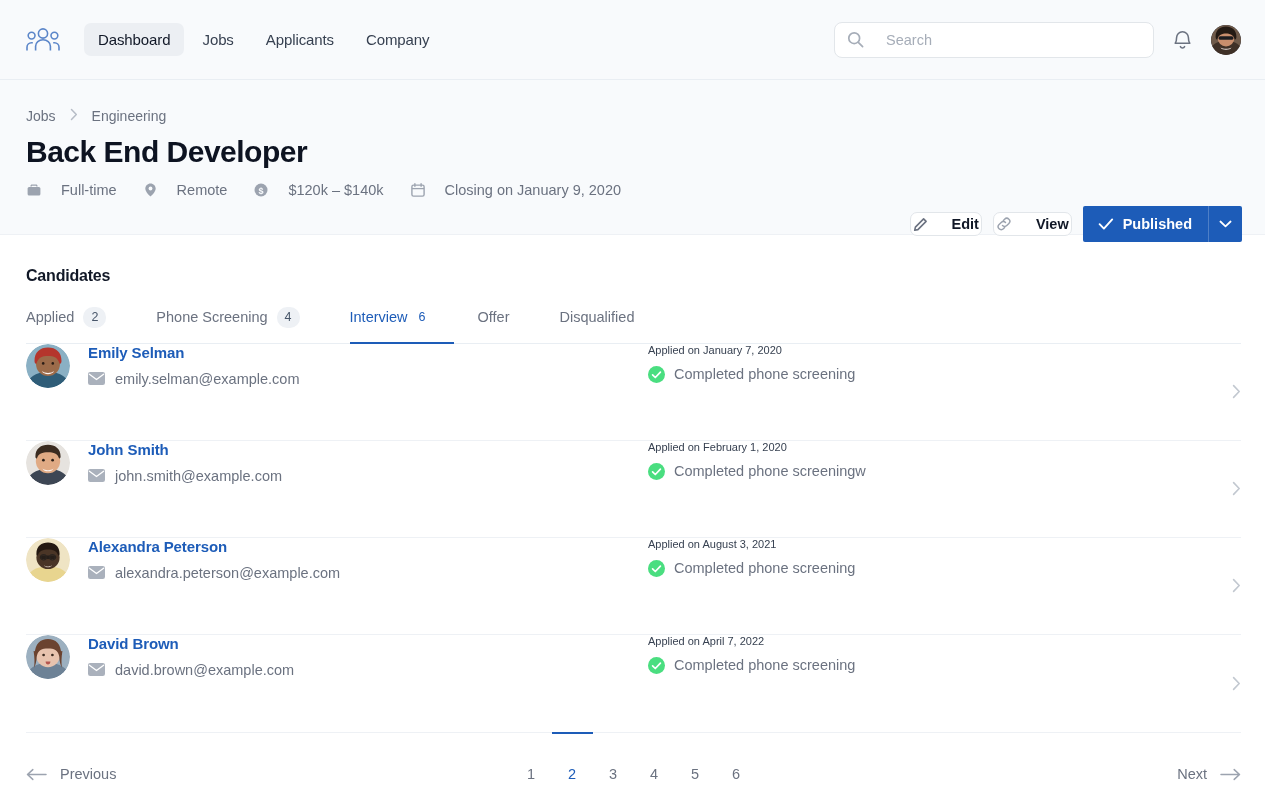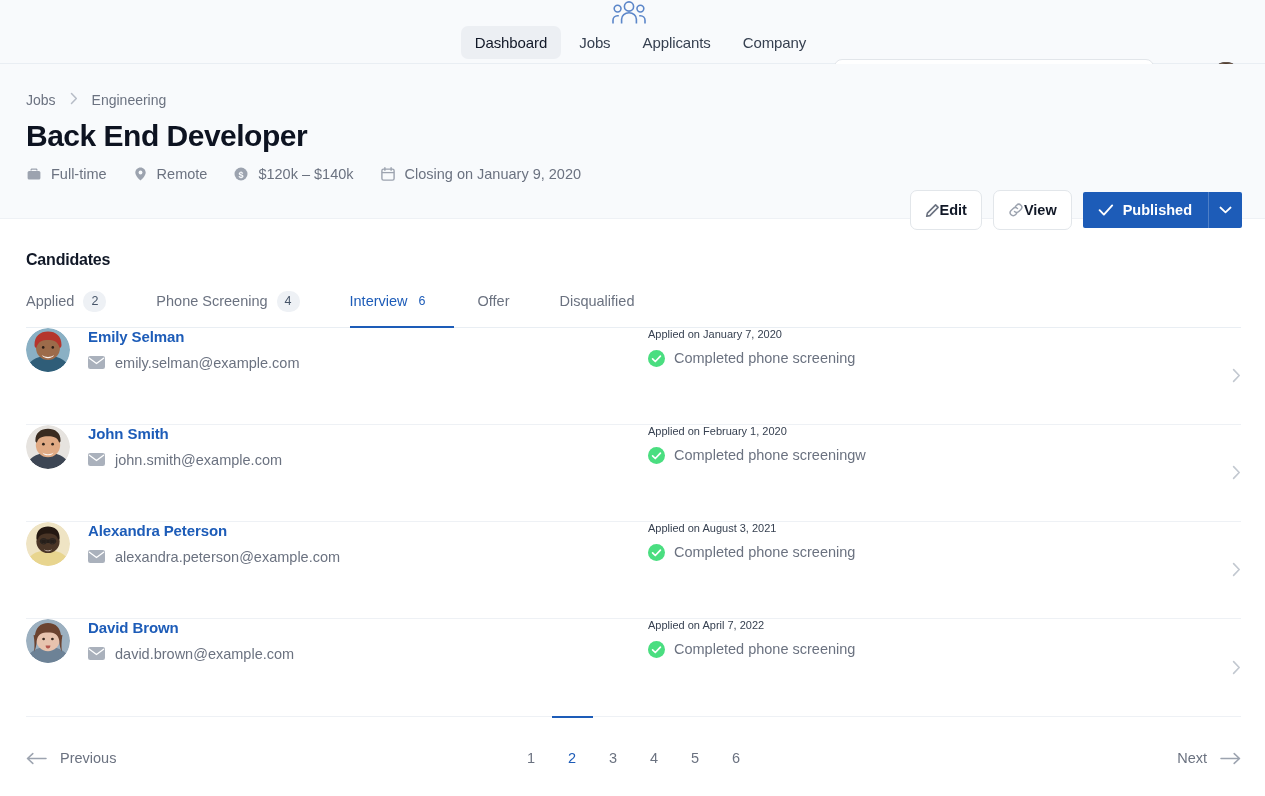--- a/index.html
+++ b/index.html
@@ -8,27 +8,26 @@
     width: 1265px;
     height: 796px;
     background: #ffffff;
     font-family: "Liberation Sans", sans-serif;
     color: #1f2937;
     overflow: hidden;
   }
 
   
   .topnav {
-    height: 64px;
+    height: 80px;
     background: #f8fafc;
     display: flex;
     align-items: center;
     padding: 0 24px 0 26px;
     border-bottom: 1px solid #e9eef3;
-    flex-direction: column;
   }
   .logo { width: 44px; height: 32px; display: flex; align-items: center; }
   .nav-links { display: flex; align-items: center; gap: 4px; margin-left: 14px; }
   .nav-link {
     font-size: 15px;
     color: #374151;
     padding: 8px 14px;
     border-radius: 7px;
     cursor: pointer;
     white-space: nowrap;
@@ -73,33 +72,33 @@
 
   .job-title {
     font-size: 30px;
     font-weight: bold;
     color: #0d1321;
     margin-top: 11px;
     letter-spacing: -0.5px;
   }
 
   .meta-row { display: flex; align-items: center; gap: 26px; margin-top: 13px; }
-  .meta-item { display: flex; align-items: center; gap: 9px; font-size: 14.5px; color: #6b7280; }
+  .meta-item { display: flex; align-items: center; gap: 19px; font-size: 14.5px; color: #6b7280; }
 
   .header-actions {
     position: absolute; right: 23px; top: 126px;
     display: flex; align-items: center; gap: 11px;
   }
   .btn {
-    height: 40px;
+    height: 24px;
     background: #ffffff;
     border: 1px solid #e2e6ea;
     border-radius: 7px;
-    display: flex; align-items: center; gap: 0;
-    padding: 0 14px;
+    display: flex; align-items: center; gap: 24px;
+    padding: 0 2px;
     font-size: 14.5px; font-weight: bold; color: #111827;
     cursor: pointer;
   }
   .btn-primary {
     background: #1d5cb8;
     border: none;
     color: #ffffff;
     padding: 0;
     height: 36px;
     display: flex; align-items: stretch;

